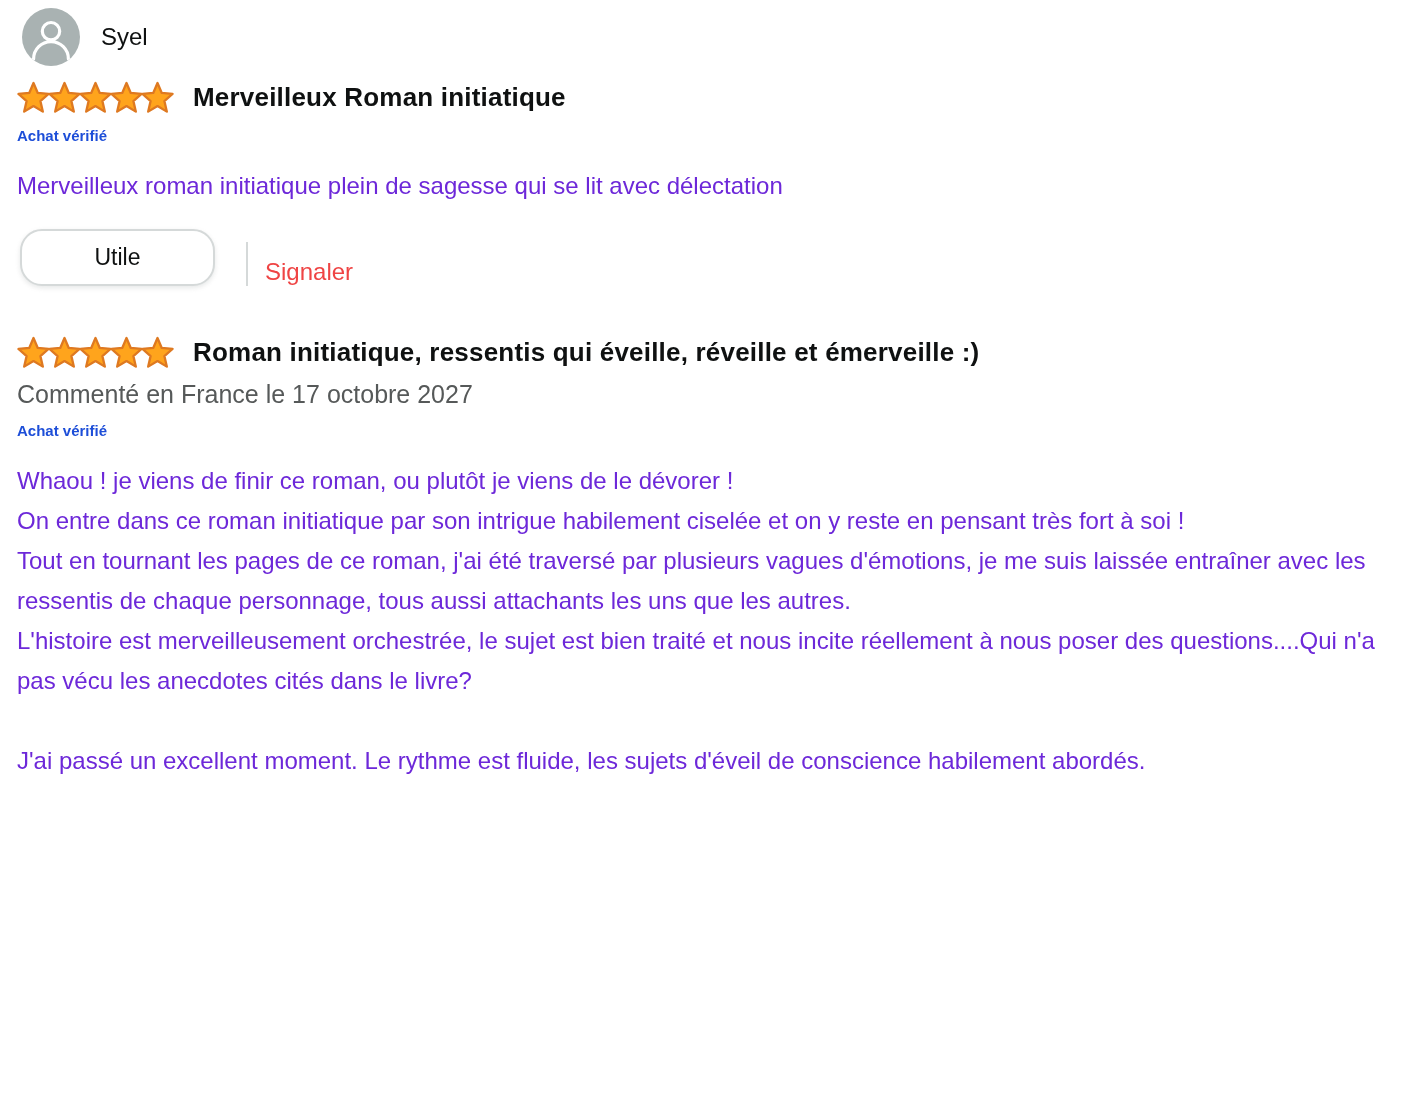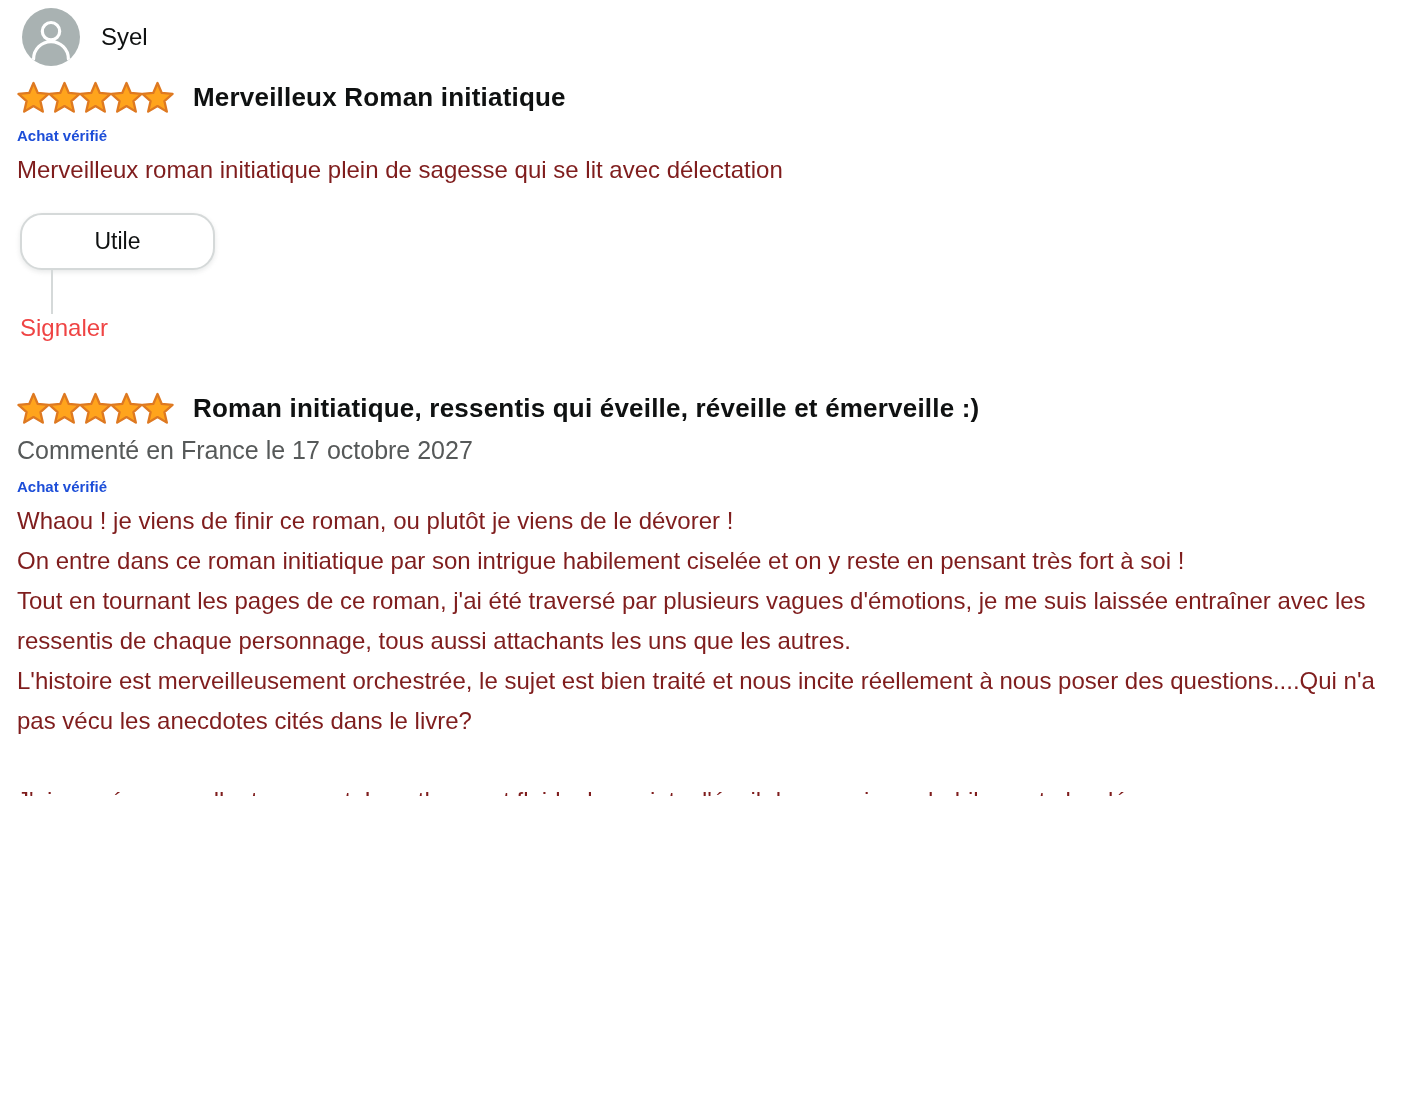--- a/index.html
+++ b/index.html
@@ -62,34 +62,33 @@
     font-size: 25px;
     color: #565959;
   }
   .verified {
     margin-top: 13px;
     font-size: 15px;
     font-weight: bold;
     color: #1d4ed8;
   }
   .review-body {
-    margin-top: 6px;
+    margin-top: 22px;
     font-size: 24px;
     line-height: 40px;
-    color: #7f1d1d;
+    color: #6d28d9;
     white-space: pre-wrap;
     max-width: 1373px;
   }
 
   .actions-row {
     display: flex;
-    align-items: flex-start;
+    align-items: flex-end;
     margin-top: 23px;
     margin-left: 3px;
-    flex-direction: column;
   }
   .helpful-btn {
     width: 195px;
     height: 57px;
     background: #ffffff;
     border: 2px solid #D5D9D9;
     border-radius: 22px;
     font-family: "Liberation Sans", "DejaVu Sans", sans-serif;
     font-size: 23px;
     color: #0F1111;

